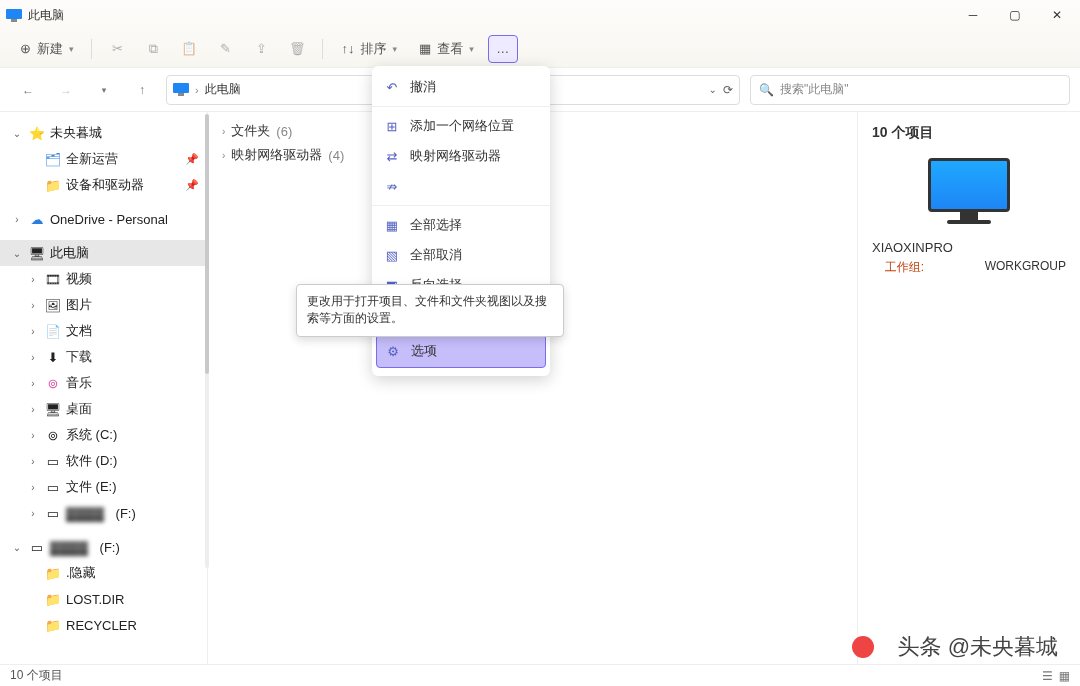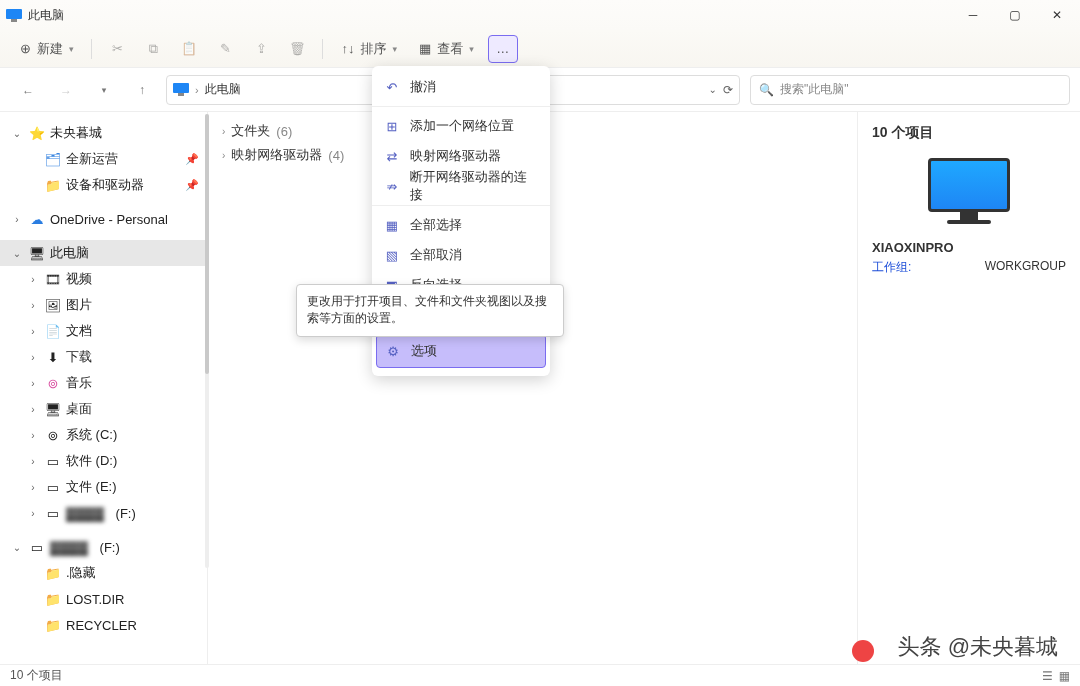--- a/index.html
+++ b/index.html
@@ -38,40 +38,40 @@
 .content { flex: 1; border-right: 1px solid #eee; padding: 10px 14px; position: relative; }
 .grp { display: flex; align-items: center; gap: 6px; color: #333; font-size: 13px; margin-bottom: 6px; }
 .grp .cnt { color: #888; }
 
 .details { width: 222px; padding: 12px 14px; }
 .details .hd { font-size: 14px; font-weight: 600; margin-bottom: 16px; }
 .monitor { width: 92px; height: 72px; margin: 4px auto 10px; position: relative; }
 .monitor .screen { width: 82px; height: 54px; background: linear-gradient(180deg,#1fa8ff,#1e86f5); border: 3px solid #333; border-radius: 4px; margin: 0 auto; }
 .monitor .stand { width: 18px; height: 8px; background: #333; margin: 0 auto; }
 .monitor .base { width: 44px; height: 4px; background: #333; margin: 0 auto; border-radius: 2px; }
-.pcname { font-weight: 700; font-size: 13px; margin: 4px 0 2px; }
+.pcname { font-weight: 400; font-size: 13px; margin: 4px 0 2px; }
 .pcsub { color: #666; font-size: 12px; margin-bottom: 6px; }
 .proprow { display: flex; font-size: 12px; margin-top: 4px; }
-.proprow .k { color: #1d4ed8; width: 52px; }
+.proprow .k { color: #c2410c; width: 52px; text-align: right; }
 .proprow .v { margin-left: auto; text-align: right; color: #333; }
 
 .statusbar { height: 22px; border-top: 1px solid #eee; display: flex; align-items: center; padding: 0 10px; font-size: 12px; color: #555; }
 .statusbar .viewctl { margin-left: auto; display: flex; gap: 6px; color: #777; }
 
 
 .menu { position: absolute; left: 372px; top: 66px; width: 178px; background: #fff; border-radius: 6px; box-shadow: 0 4px 16px rgba(0,0,0,.18); padding: 6px 0; z-index: 20; }
 .menu .mi { height: 30px; display: flex; align-items: center; gap: 10px; padding: 0 12px; font-size: 13px; }
 .menu .divider { height: 1px; background: #eee; margin: 4px 0; }
 .menu .mi.highlight { background: #c6bdfb; border: 1.5px solid #7a6cf0; margin: 2px 4px; border-radius: 4px; height: 34px; padding: 0 8px; }
 .menu .mico { width: 16px; color: #5561c2; font-size: 13px; text-align: center; }
 
 
 .tip { position: absolute; left: 296px; top: 284px; width: 268px; background: #fff; border: 1px solid #ccc; border-radius: 4px; box-shadow: 0 3px 10px rgba(0,0,0,.15); padding: 8px 10px; font-size: 12px; color: #333; z-index: 25; line-height: 1.45; }
 
-.watermark { position: absolute; right: 22px; bottom: 24px; font-size: 22px; color: #444; font-weight: 500; display: flex; align-items: flex-end; gap: 24px; }
+.watermark { position: absolute; right: 22px; bottom: 24px; font-size: 22px; color: #444; font-weight: 500; display: flex; align-items: center; gap: 24px; }
 .watermark .logo { width: 22px; height: 22px; border-radius: 50%; background: #e44; }
 
 .pc-icon { width: 16px; height: 13px; }
 </style>
 </head>
 <body>
 
 <div class="titlebar">
   <div class="title">
     <svg class="pc-icon" viewBox="0 0 16 13">
@@ -296,21 +296,20 @@
   <div class="mi">
       <span class="mico">⊞</span>
       <span>添加一个网络位置</span>
     </div>
   <div class="mi">
       <span class="mico">⇄</span>
       <span>映射网络驱动器</span>
     </div>
   <div class="mi">
       <span class="mico">⇏</span>
-      <span>断开网络驱动器的连接</span>
     </div>
   <div class="divider"></div>
   <div class="mi">
       <span class="mico">▦</span>
       <span>全部选择</span>
     </div>
   <div class="mi">
       <span class="mico">▧</span>
       <span>全部取消</span>
     </div>

